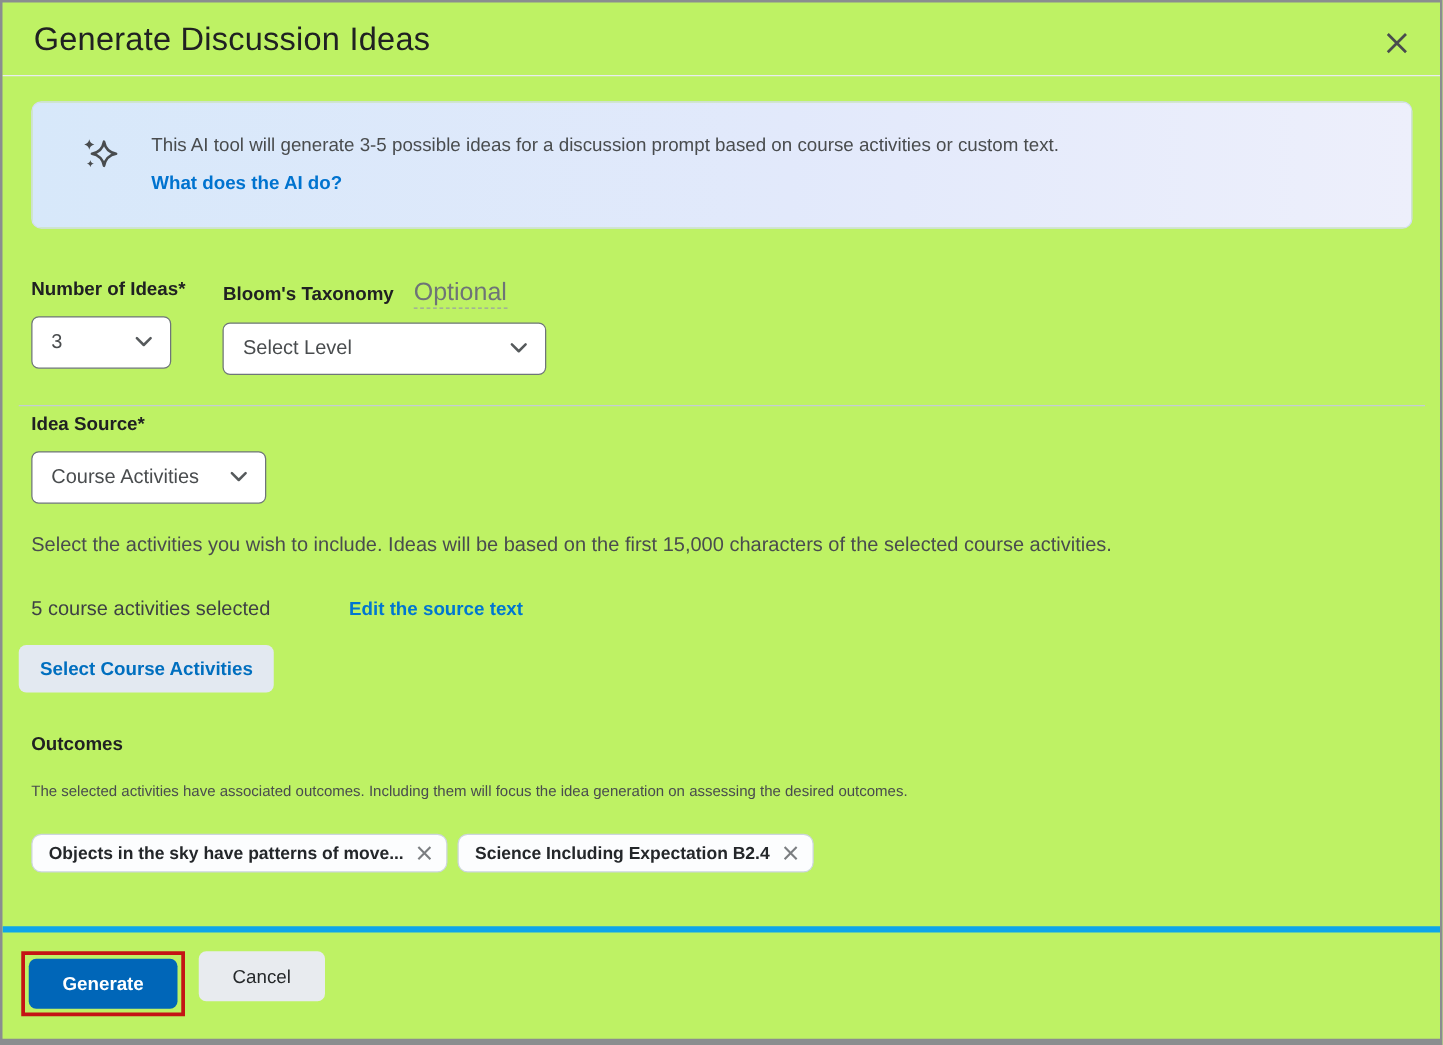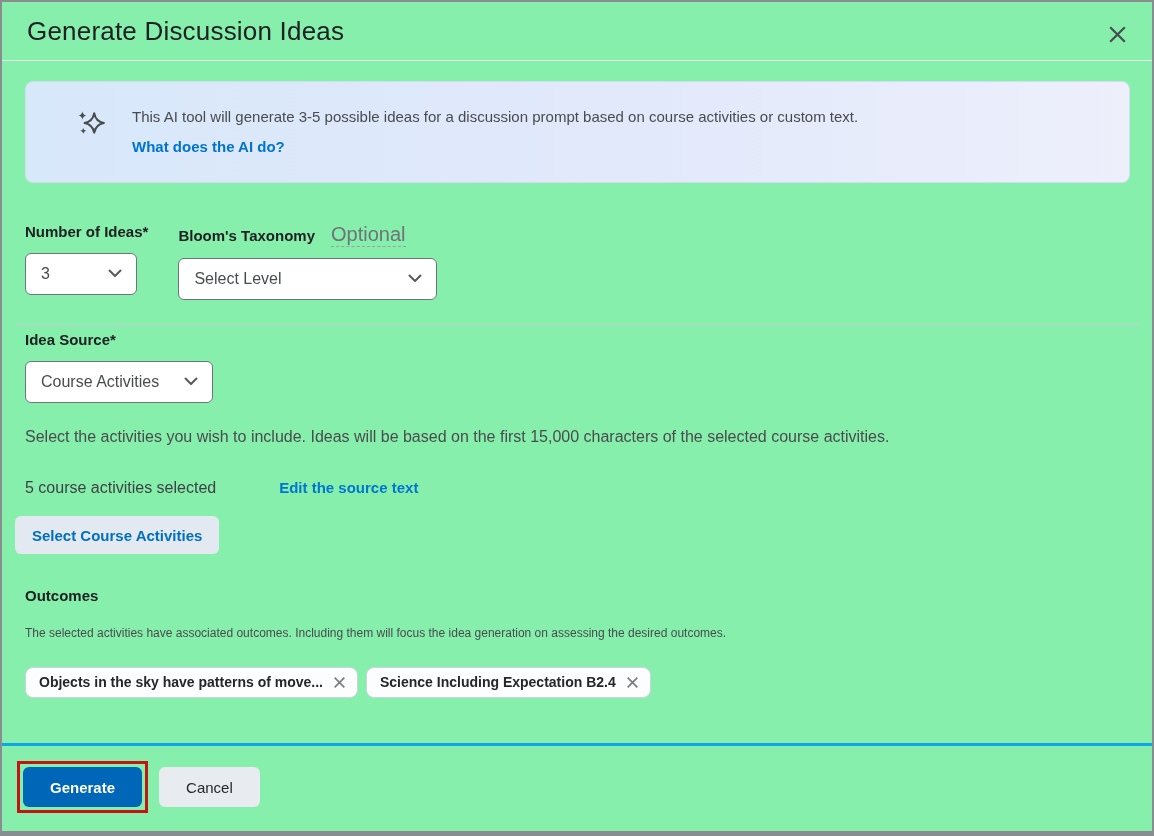--- a/index.html
+++ b/index.html
@@ -5,21 +5,21 @@
   * { box-sizing: border-box; }
   body {
     margin: 0;
     background: #ffffff;
     font-family: "Liberation Sans", "DejaVu Sans", sans-serif;
     color: #494c4e;
   }
   .dialog {
     width: 1154px;
     height: 836px;
-    background: #86efac;
+    background: #bef264;
     border: 2px solid #8a8d8f;
     border-bottom-width: 5px;
     display: flex;
     flex-direction: column;
     position: relative;
     overflow: hidden;
   }
   
   .dialog-header {
     position: relative;
@@ -51,21 +51,21 @@
   .dialog-body {
     flex: 1 1 auto;
     padding: 20px 22px 0 23px;
   }
   .banner {
     display: flex;
     align-items: flex-start;
     background: linear-gradient(90deg, #d7e8fa 0%, #e2e9fb 55%, #edeffb 100%);
     border: 1px solid #d3ddf1;
     border-radius: 8px;
-    padding: 24px 24px 26px 40px;
+    padding: 24px 24px 26px 29px;
   }
   .banner-icon { margin: 2px 0 0 10px; flex: 0 0 auto; }
   .banner-text { margin-left: 26px; }
   .banner-text p { margin: 0; font-size: 15px; line-height: 1.45; color: #494c4e; }
   .banner-link {
     display: inline-block;
     margin-top: 10px;
     font-size: 15px;
     font-weight: 700;
     color: #0073cf;
@@ -149,24 +149,24 @@
     background: none;
     padding: 0;
     margin-left: 9px;
     cursor: pointer;
     display: flex;
     align-items: center;
   }
   
   .dialog-footer {
     flex: 0 0 auto;
-    border-top: 3px solid #0ea5e9;
+    border-top: 5px solid #0ea5e9;
     padding: 15px 16px 18px 15px;
     display: flex;
-    align-items: center;
+    align-items: flex-start;
   }
   .annotation-box {
     display: inline-flex;
     border: 3px solid #c41414;
     padding: 3px;
   }
   .btn {
     height: 40px;
     border: none;
     border-radius: 6px;

